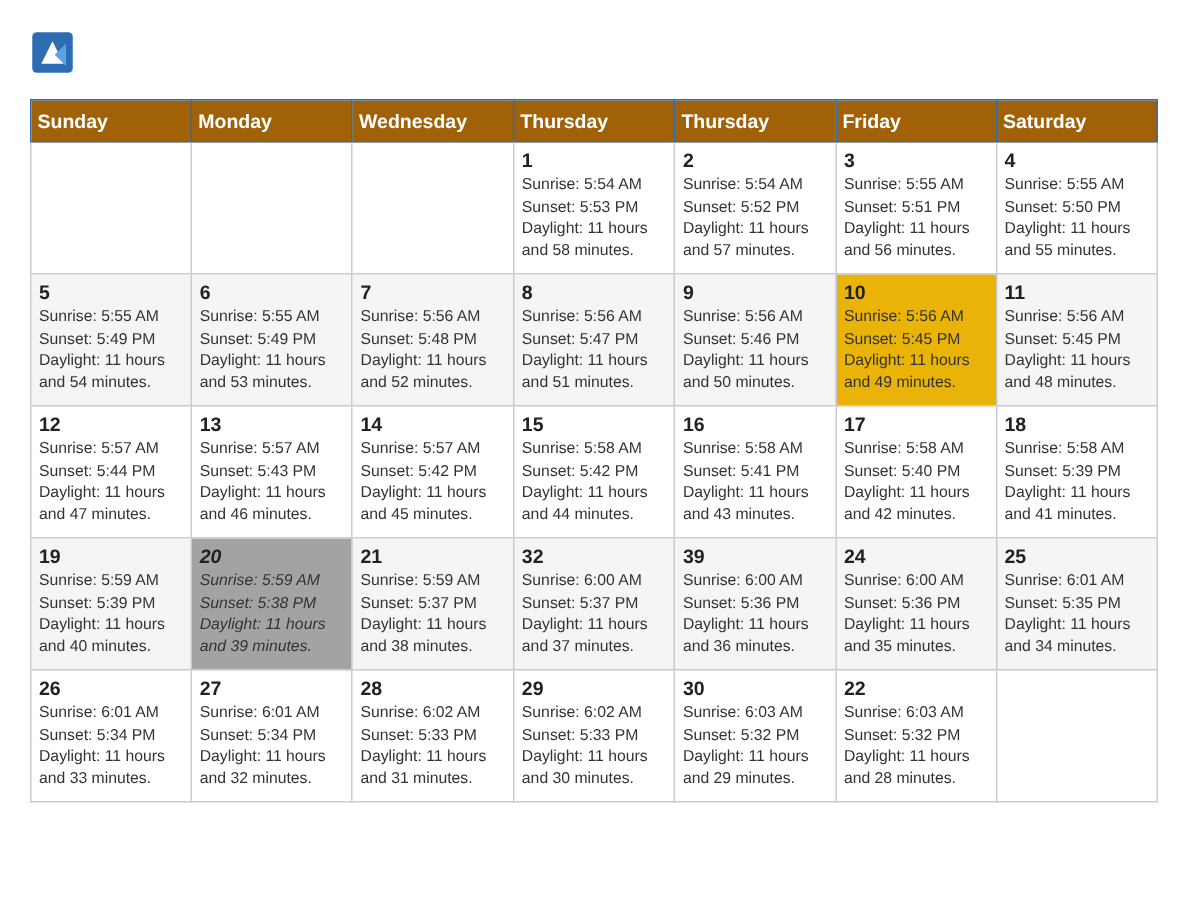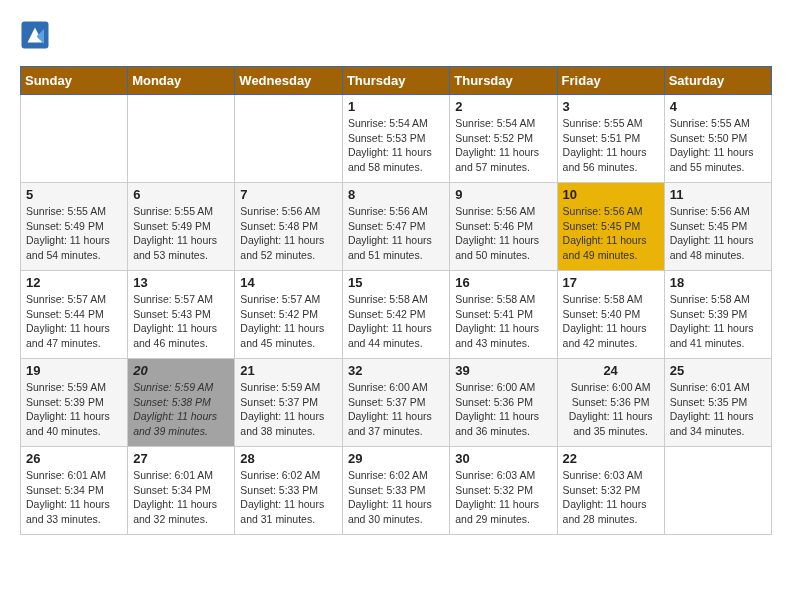--- a/index.html
+++ b/index.html
@@ -285,21 +285,21 @@
 Daylight: 11 hours
 and 37 minutes.</div>
         </td>
         <td style="background: rgb(245, 245, 245);">
           <span class="day-number">39</span>
           <div class="day-info" style="white-space: pre-line;">Sunrise: 6:00 AM
 Sunset: 5:36 PM
 Daylight: 11 hours
 and 36 minutes.</div>
         </td>
-        <td style="background: rgb(245, 245, 245); text-align: center;">
+        <td style="background: rgb(245, 245, 245);">
           <span class="day-number">24</span>
           <div class="day-info" style="white-space: pre-line;">Sunrise: 6:00 AM
 Sunset: 5:36 PM
 Daylight: 11 hours
 and 35 minutes.</div>
         </td>
         <td style="background: rgb(245, 245, 245);">
           <span class="day-number">25</span>
           <div class="day-info" style="white-space: pre-line;">Sunrise: 6:01 AM
 Sunset: 5:35 PM

